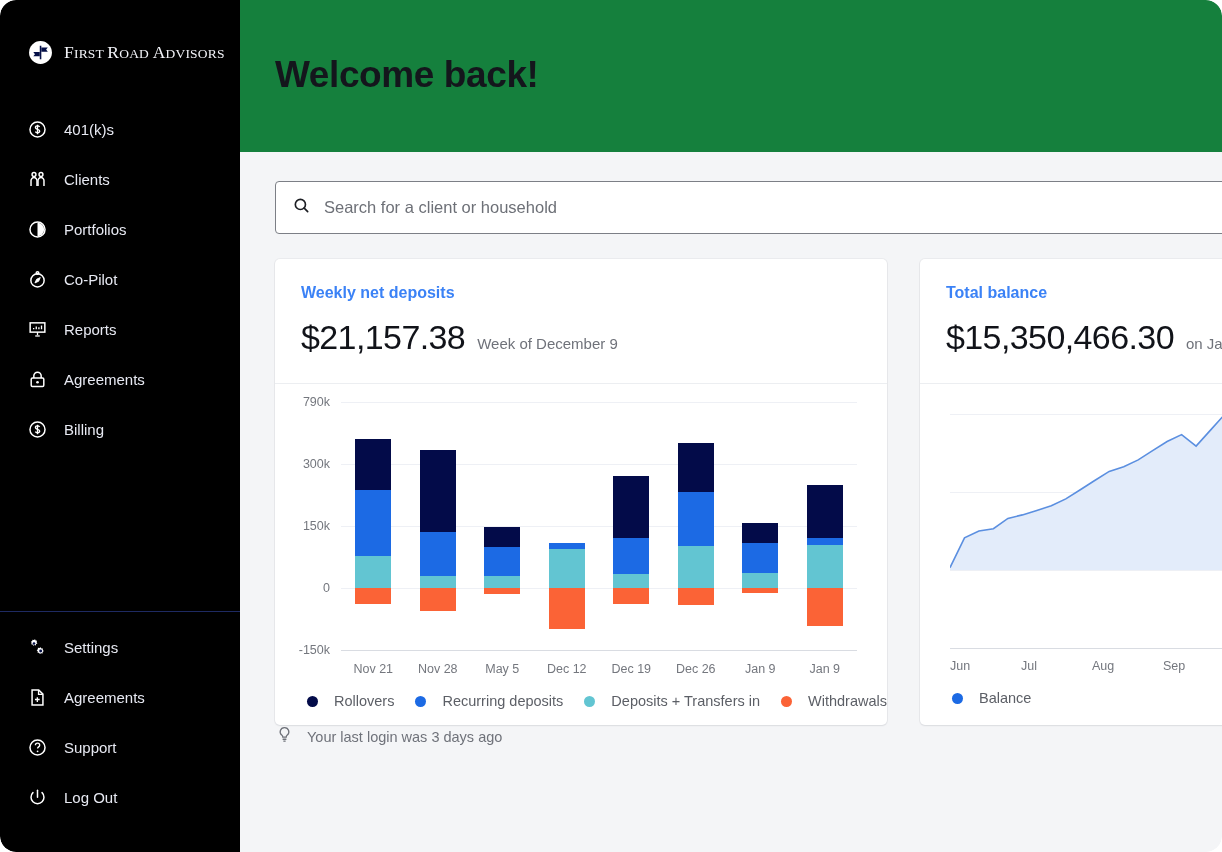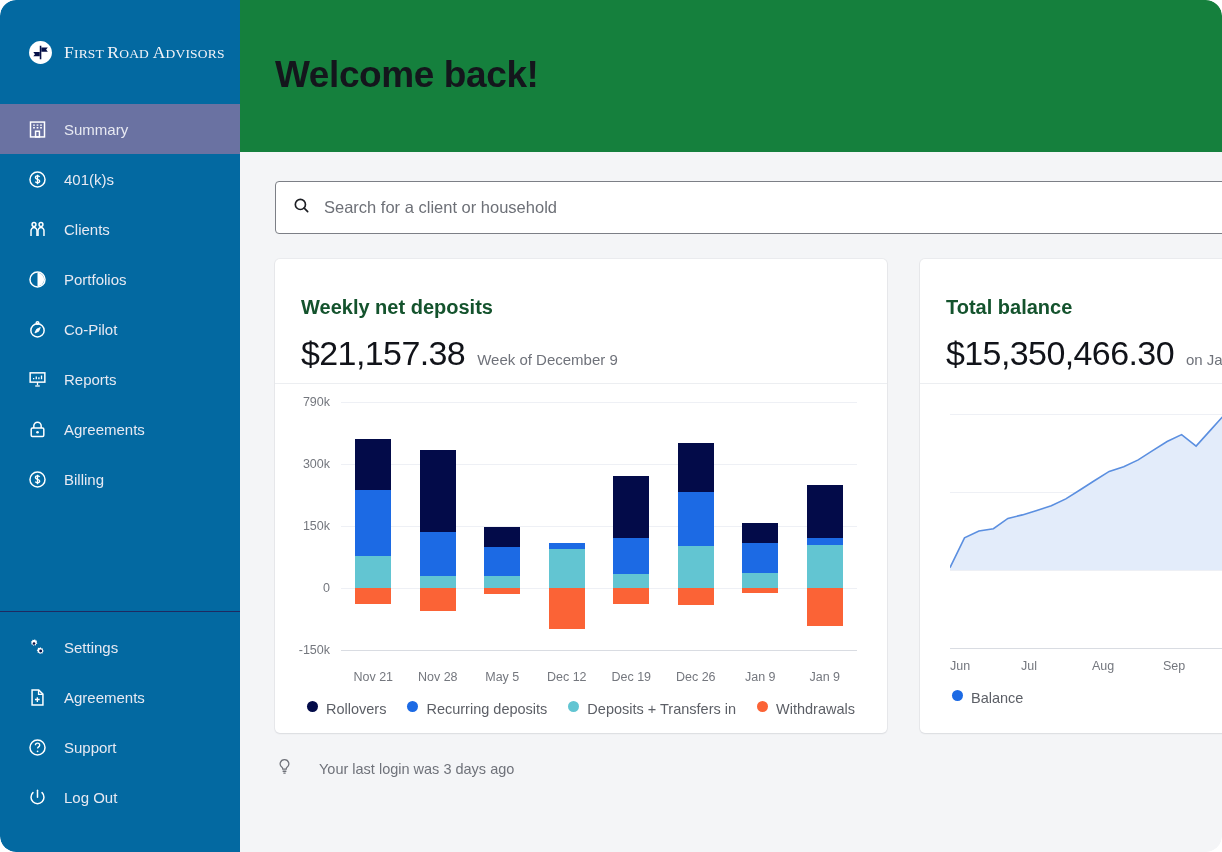--- a/index.html
+++ b/index.html
@@ -21,21 +21,21 @@
     border-radius: 16px;
     overflow: hidden;
   }
 
   
   .sidebar {
     position: absolute;
     left: 0; top: 0;
     width: 240px;
     height: 852px;
-    background: #0369a1;
+    background: #000000;
     border-radius: 16px 0 0 16px;
     display: flex;
     flex-direction: column;
     overflow: hidden;
   }
 
   .brand {
     height: 104px;
     display: flex;
     align-items: center;
@@ -151,25 +151,24 @@
   }
   .card-a { width: 612px; }
   .card-b { width: 612px; }
 
   .card-head {
     padding: 26px 0 0 26px;
     height: 125px;
     border-bottom: 1px solid #eceef1;
   }
   .card-title {
-    font-size: 20px;
+    font-size: 16px;
     font-weight: bold;
-    color: #14532d;
+    color: #3b82f6;
     line-height: 1;
-    margin-top: 12px;
   }
   .metric-row {
     display: flex;
     align-items: baseline;
     gap: 12px;
     margin-top: 19px;
   }
   .metric-value {
     font-size: 34px;
     color: #111319;
@@ -228,40 +227,41 @@
     width: 36px;
     left: 50%;
     transform: translateX(-50%);
   }
   .seg { width: 100%; display: block; }
 
   .x-labels {
     display: flex;
     margin-left: 44px;
     margin-right: 8px;
-    margin-top: 20px;
+    margin-top: 12px;
   }
   .x-label {
     flex: 1;
     text-align: center;
     font-size: 12.5px;
     color: #74777e;
   }
 
   .legend {
     display: flex;
     align-items: center;
     gap: 21px;
     margin-top: 17px;
     margin-left: 10px;
     flex-wrap: nowrap;
   }
   .legend-item {
     display: flex;
-    gap: 8px;
+    align-items: center;
+    gap: 16px;
     white-space: nowrap;
   }
   .legend-dot {
     width: 11px; height: 11px;
     border-radius: 50%;
     flex-shrink: 0;
   }
   .legend-label { font-size: 14.5px; color: #5c5f66; }
 
   
@@ -281,22 +281,21 @@
   .x-label-area {
     width: 71px;
     font-size: 12.5px;
     color: #74777e;
   }
 
   
   .footer-note {
     display: flex;
     align-items: center;
-    gap: 25px;
-    padding-top: 24px;
+    gap: 13px;
   }
   .footer-text { font-size: 14.5px; color: #6f727a; }
 </style>
 </head>
 <body>
 
 <div id="app">
 
   <aside class="sidebar">
 
@@ -309,30 +308,20 @@
           <path d="M11.3 11.6 h-6.2 l1.6 2 l-1.6 2 h6.2 z" fill="#061148"></path>
         </svg>
       </span>
       <span class="brand-name">
         <span>F</span><span class="sc">IRST </span><span>R</span><span class="sc">OAD </span><span>A</span><span class="sc">DVISORS</span>
       </span>
     </div>
 
     <nav class="nav-top">
 
-      <div class="nav-item active">
-        <span class="ico">
-          <svg viewBox="0 0 24 24" width="21" height="21" fill="none" stroke="#ffffff" stroke-width="1.7">
-            <rect x="4" y="3.5" width="16" height="17"></rect>
-            <rect x="9.8" y="14" width="4.4" height="6.5"></rect>
-            <path d="M7 7h2M11 7h2M15 7h2M7 10h2M11 10h2M15 10h2" stroke-width="1.5"></path>
-          </svg>
-        </span>
-        <span class="nav-label">Summary</span>
-      </div>
 
       <div class="nav-item">
         <span class="ico">
           <svg viewBox="0 0 24 24" width="21" height="21" fill="none" stroke="#ffffff" stroke-width="1.7">
             <circle cx="12" cy="12" r="8.6"></circle>
             <path d="M12 6.6v10.8" stroke-width="1.5"></path>
             <path d="M14.4 9.2c-.5-.9-1.4-1.3-2.4-1.3-1.3 0-2.4.8-2.4 1.9 0 2.6 4.9 1.3 4.9 4 0 1.2-1.1 2-2.5 2-1.1 0-2-.4-2.5-1.3" stroke-width="1.5"></path>
           </svg>
         </span>
         <span class="nav-label">401(k)s</span>

